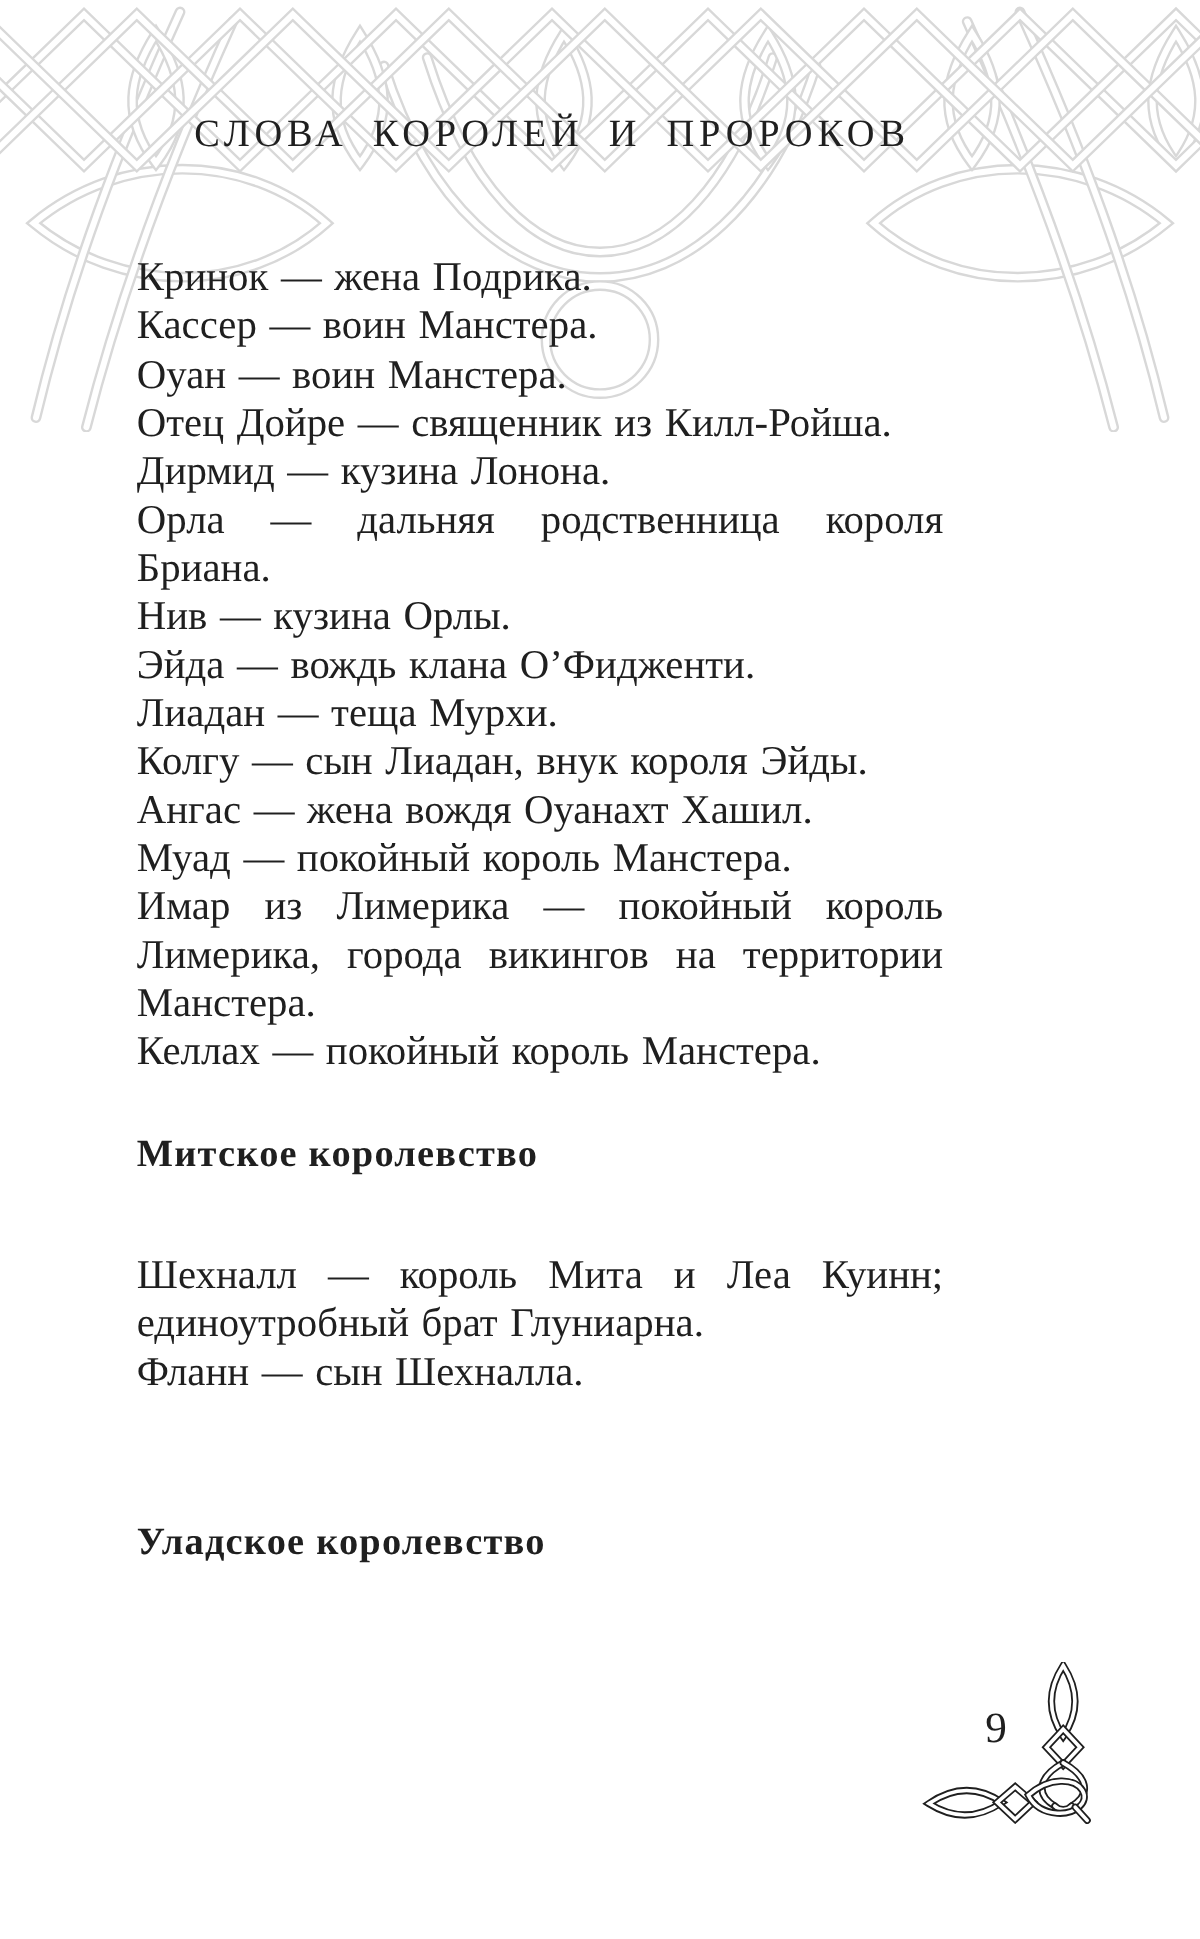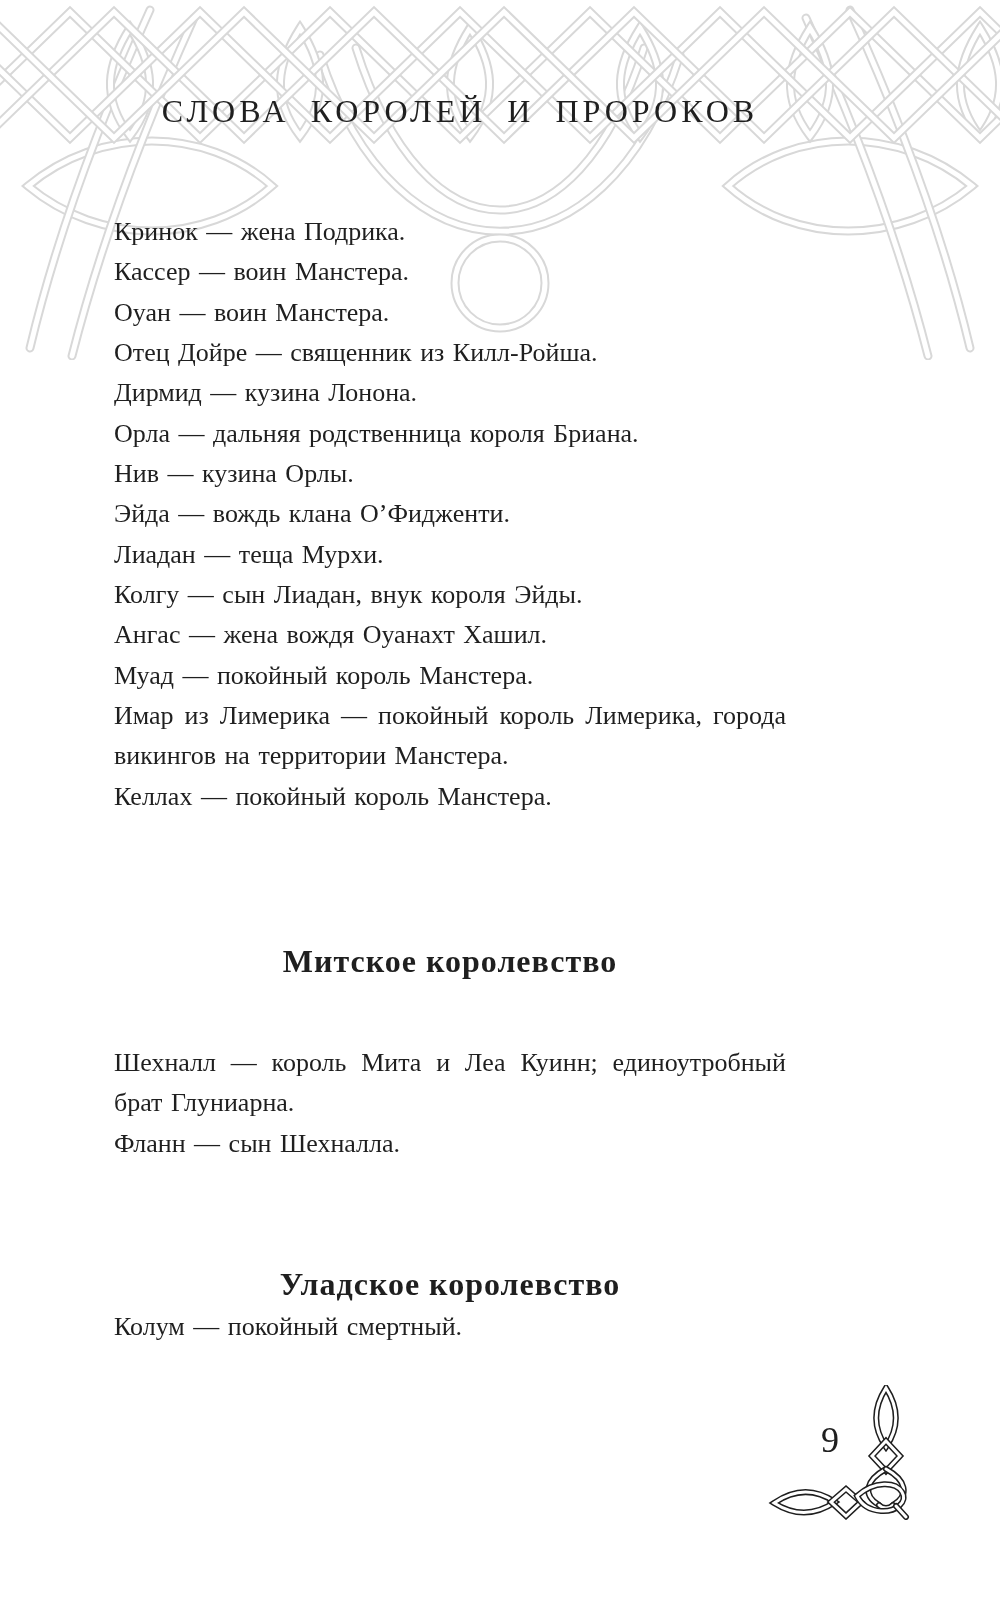--- a/index.html
+++ b/index.html
@@ -18,31 +18,31 @@
   .wd { fill:none; stroke:#ffffff;        stroke-width:3;   stroke-linecap:round; stroke-linejoin:miter; }
 
   .title {
     position:absolute; top:91px; left:114px; width:692px; margin:0;
     text-align:center; font-size:32px; font-weight:400; line-height:40px;
     letter-spacing:4px; word-spacing:9px; white-space:nowrap;
   }
 
   .block {
     position:absolute; left:114px; width:672px;
-    font-size:26px; line-height:40.33px; word-spacing:2px;
+    font-size:34px; line-height:40.33px; word-spacing:2px;
     text-align:justify; text-align-last:left;
   }
   .block p { margin:0; }
   .b1 { top:212px; }
   .b2 { top:1022px;margin-top:21px; }
   .b3 { top:1307px; }
 
   .heading {
     position:absolute; left:114px; width:672px; margin:0;
-    text-align:center; font-size:32px; font-weight:700; line-height:40px;
+    text-align:left; font-size:32px; font-weight:700; line-height:40px;
     letter-spacing:1px;
   }
   .hd1 { top:941px; }
   .hd2 { top:1264px; }
 
   .pageno {
     position:absolute; top:1420px; left:790px; width:80px;
     text-align:center; font-size:36px; line-height:40px;
   }
   .corner { position:absolute; left:765px; top:1385px; width:150px; height:135px; }
@@ -126,21 +126,20 @@
   <h2 class="heading hd1">Митское королевство</h2>
 
   <section class="block b2">
     <p>Шехналл — король Мита и Леа Куинн; единоутробный брат Глуниарна.</p>
     <p>Фланн — сын Шехналла.</p>
   </section>
 
   <h2 class="heading hd2">Уладское королевство</h2>
 
   <section class="block b3">
-    <p>Колум — покойный смертный.</p>
   </section>
 
   <div class="pageno">9</div>
 
   <svg class="corner" viewBox="0 0 150 135" aria-hidden="true">
     <defs>
       <path id="c1" d="M121,3 C110,20 106,40 121,62 C136,40 132,20 121,3 Z"></path>
       <path id="c2" d="M121,56 L135,71 L121,86 L107,71 Z"></path>
       <path id="c3" d="M121,84 C101,95 97,110 114,120"></path>
       <path id="c4" d="M121,84 C141,95 145,110 128,120"></path>

